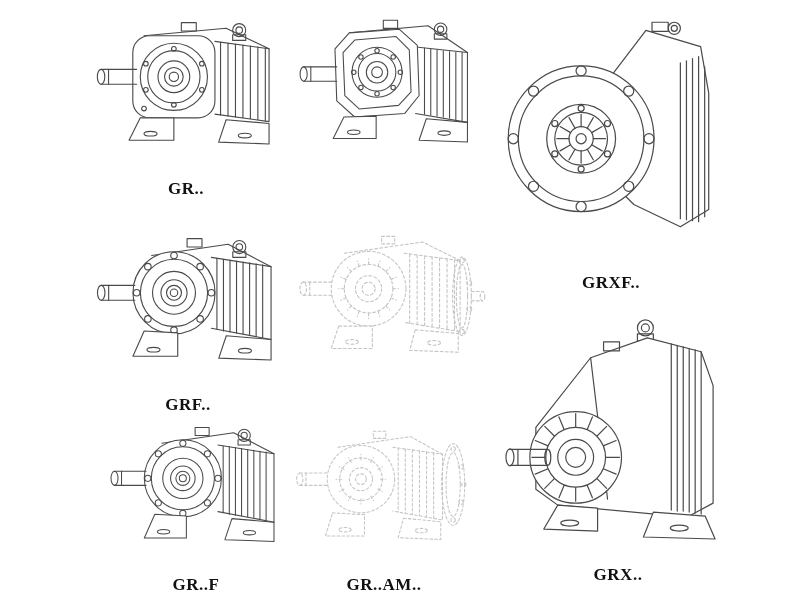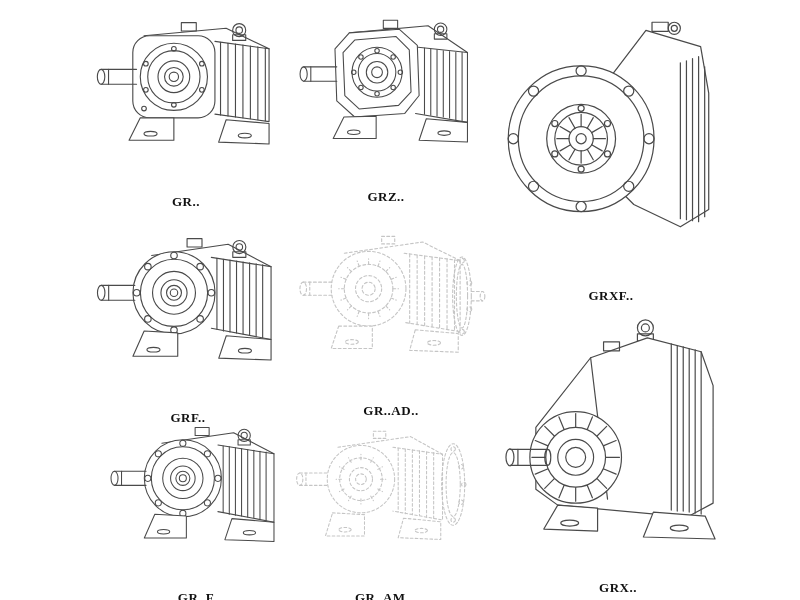--- a/index.html
+++ b/index.html
@@ -6,24 +6,24 @@
   body{
     width:800px;height:600px;overflow:hidden;position:relative;
     background:#ffffff;
     font-family:"Liberation Serif", serif;
   }
   .canvas{position:absolute;inset:0;}
   figure.cell{position:absolute;margin:0;padding:0;text-align:center;}
   .art svg{display:block;width:100%;height:auto;}
   figcaption.lbl{
     font-weight:700;
-    font-size:13px;
+    font-size:17px;
     letter-spacing:.5px;
     color:#111;
-    margin-top:16px;
+    margin-top:1px;
     line-height:1.1;
     white-space:nowrap;
   }
   
   .c1{left:88px;  top:4px;   width:196px;}
   .c2{left:292px; top:6px;   width:188px;}
   .c3{left:492px; top:2px;   width:238px;font-family:Liberation Serif, serif;}
   .c4{left:90px;  top:220px; width:196px;}
   .c5{left:292px; top:214px; width:198px;}
   .c6{left:496px; top:298px; width:244px;}
@@ -114,21 +114,20 @@
             <circle cx="77" cy="57" r="2.5"></circle>
             <path d="M58,124 L94,123 L94,148 L46,148 Z" fill="#ffffff"></path>
             <ellipse cx="69" cy="141" rx="7" ry="2.5"></ellipse>
             <ellipse cx="13" cy="76" rx="4" ry="8" fill="#ffffff"></ellipse>
             <line x1="13" y1="68" x2="50" y2="68"></line>
             <line x1="13" y1="84" x2="50" y2="84"></line>
             <line x1="21" y1="68" x2="21" y2="84"></line>
           </g>
         </svg>
       </div>
-    <figcaption class="lbl">GRZ..</figcaption>
   </figure>
 
   <figure class="cell c3">
     <div class="art">
         <svg viewBox="0 0 235 268" xmlns="http://www.w3.org/2000/svg">
           <g fill="none" stroke="#4a4a4a" stroke-width="1.2" stroke-linejoin="round" stroke-linecap="round">
             <path d="M120,70 L152,28 L206,44 L214,90 L214,205 L186,222 L140,200 L118,178"></path>
             <line x1="186" y1="60" x2="186" y2="214"></line>
             <line x1="192" y1="58" x2="192" y2="215"></line>
             <line x1="198" y1="56" x2="198" y2="216"></line>
@@ -268,21 +267,20 @@
             <ellipse cx="64" cy="137" rx="7" ry="2.5"></ellipse>
             <path d="M132,124 L178,128 L178,148 L126,146 Z"></path>
             <ellipse cx="152" cy="138" rx="7" ry="2.5"></ellipse>
             <ellipse cx="12" cy="80" rx="3.5" ry="7" fill="#ffffff"></ellipse>
             <line x1="12" y1="73" x2="44" y2="73"></line>
             <line x1="12" y1="87" x2="44" y2="87"></line>
             <line x1="19" y1="73" x2="19" y2="87"></line>
           </g>
         </svg>
       </div>
-    <figcaption class="lbl">GR..AD..</figcaption>
   </figure>
 
   <figure class="cell c6">
     <div class="art">
         <svg viewBox="0 0 245 268" xmlns="http://www.w3.org/2000/svg">
           <g fill="none" stroke="#4a4a4a" stroke-width="1.2" stroke-linejoin="round" stroke-linecap="round">
             <circle cx="150" cy="30" r="8"></circle>
             <circle cx="150" cy="30" r="4"></circle>
             <rect x="142" y="36" width="16" height="7"></rect>
             <path d="M40,130 L95,60 L152,40 L206,54 L218,88 L218,206 L192,220 L62,208 L40,192 Z" fill="#ffffff"></path>

